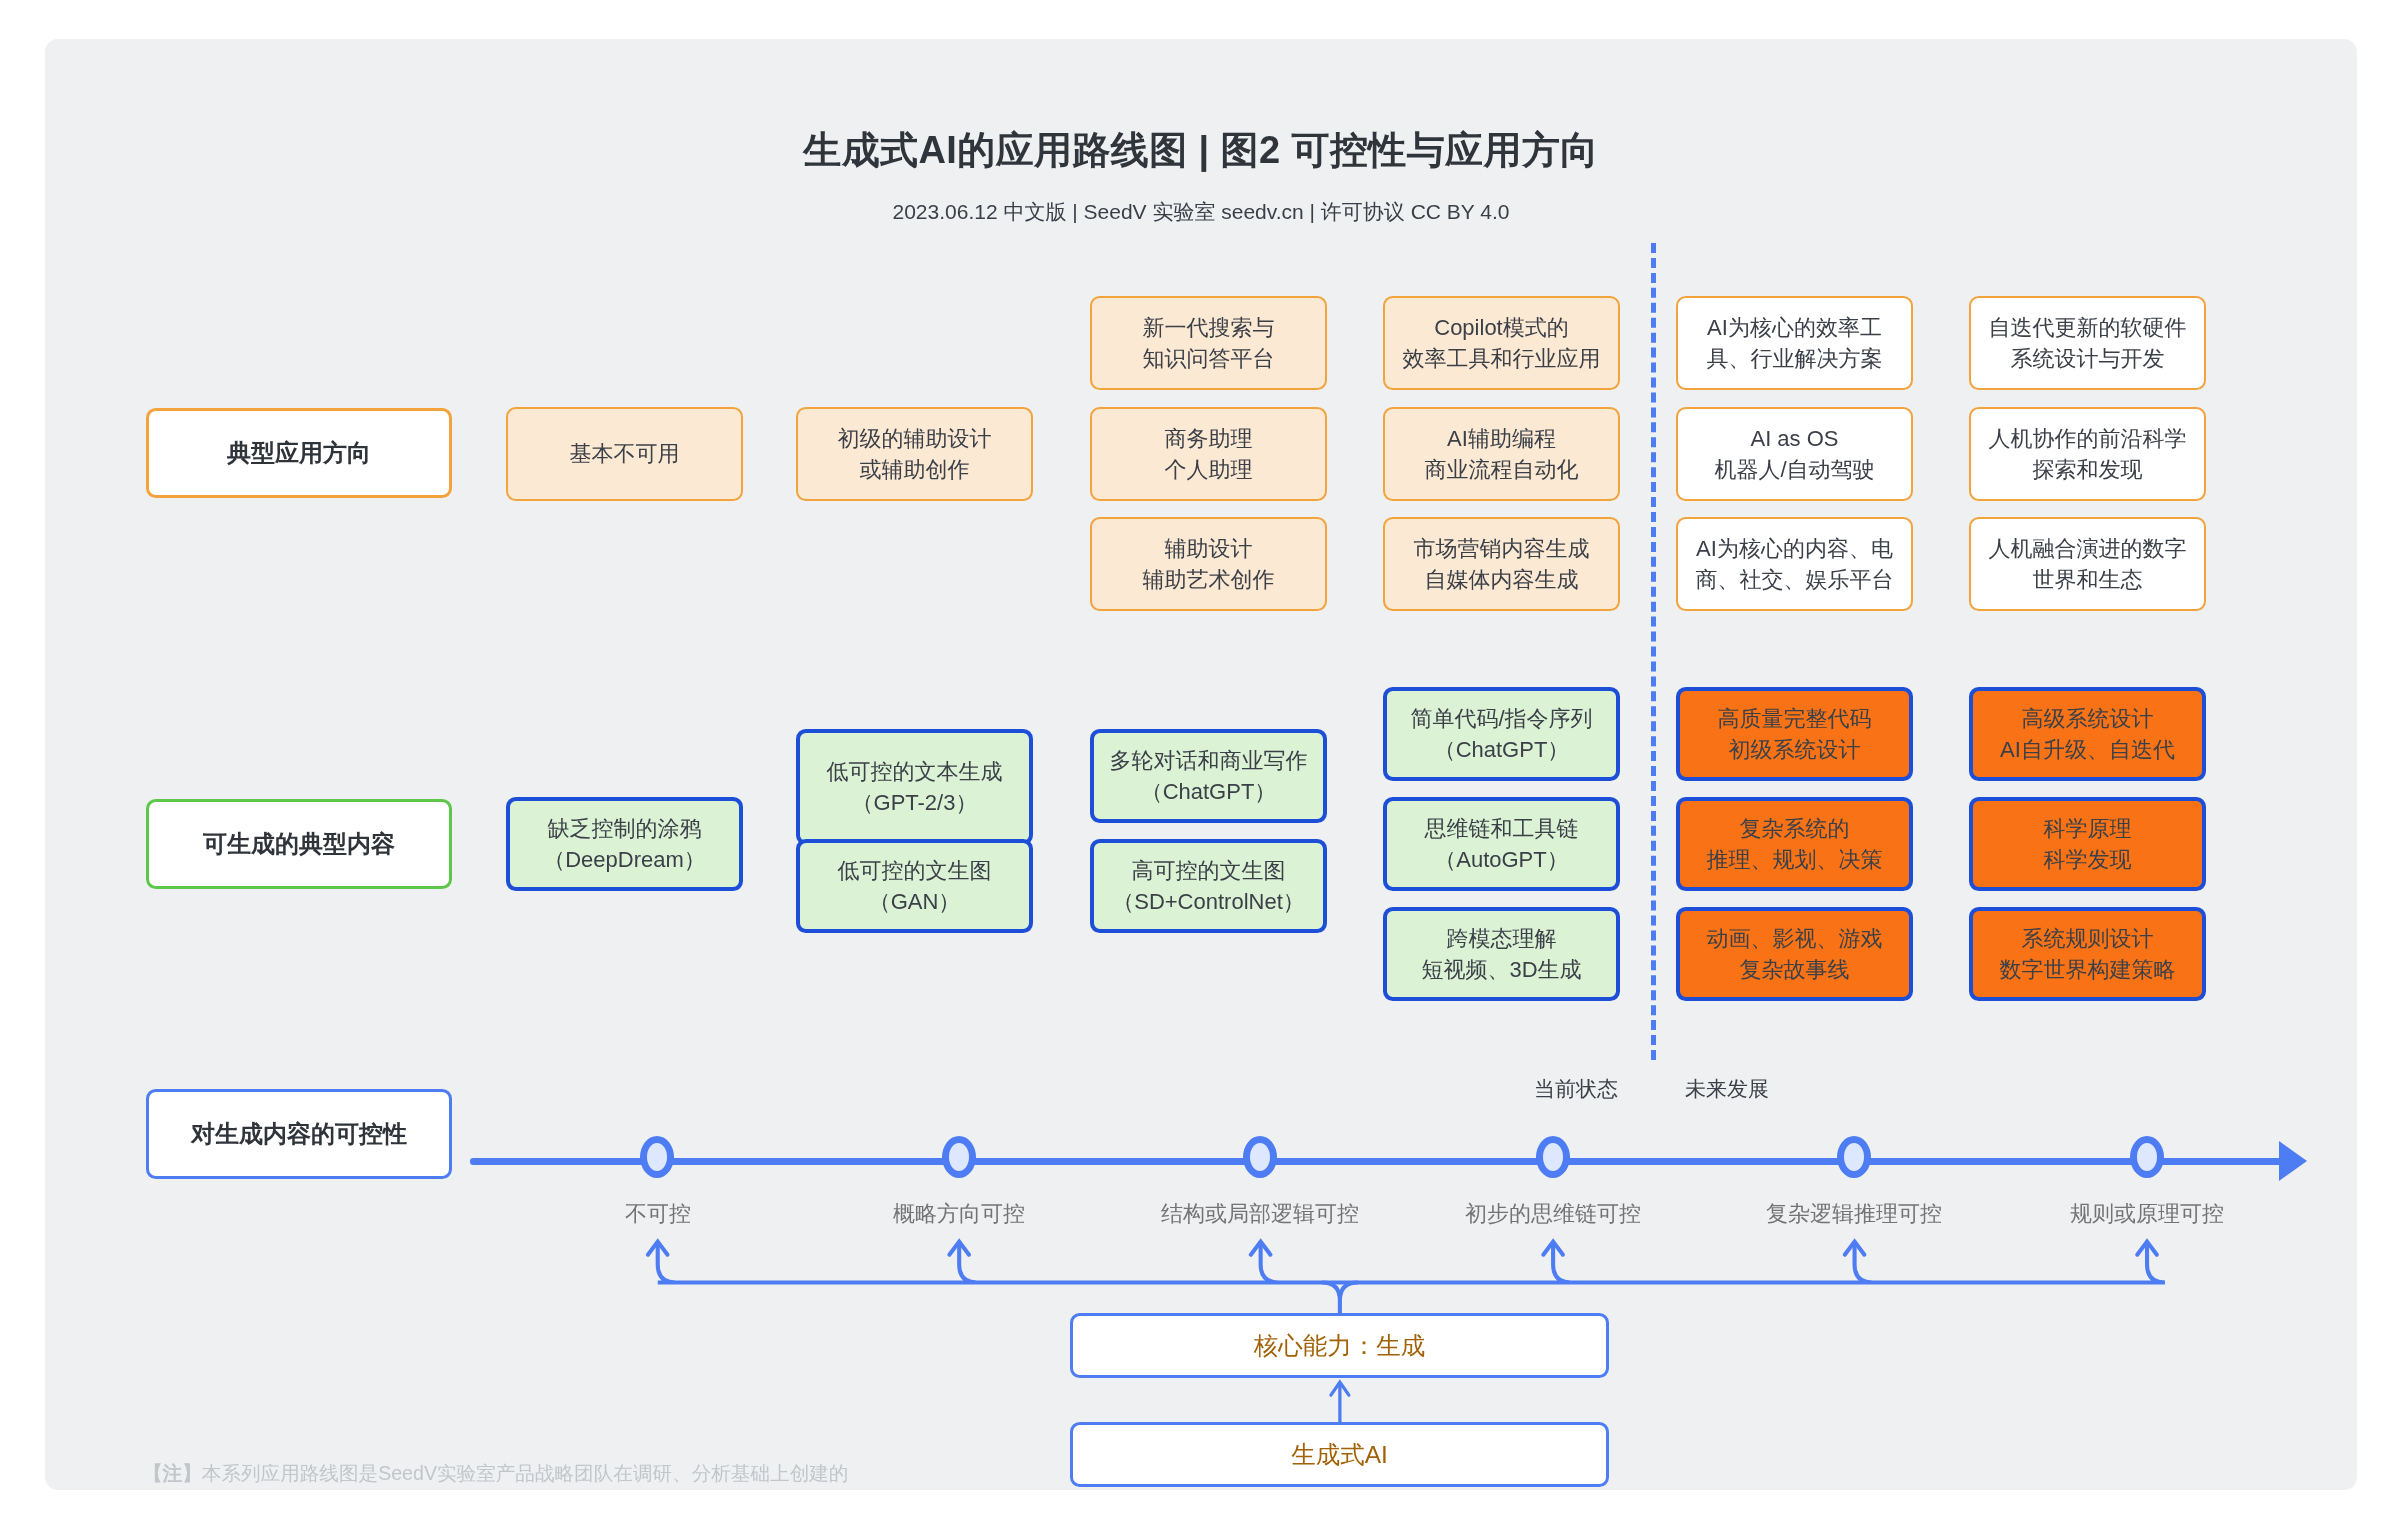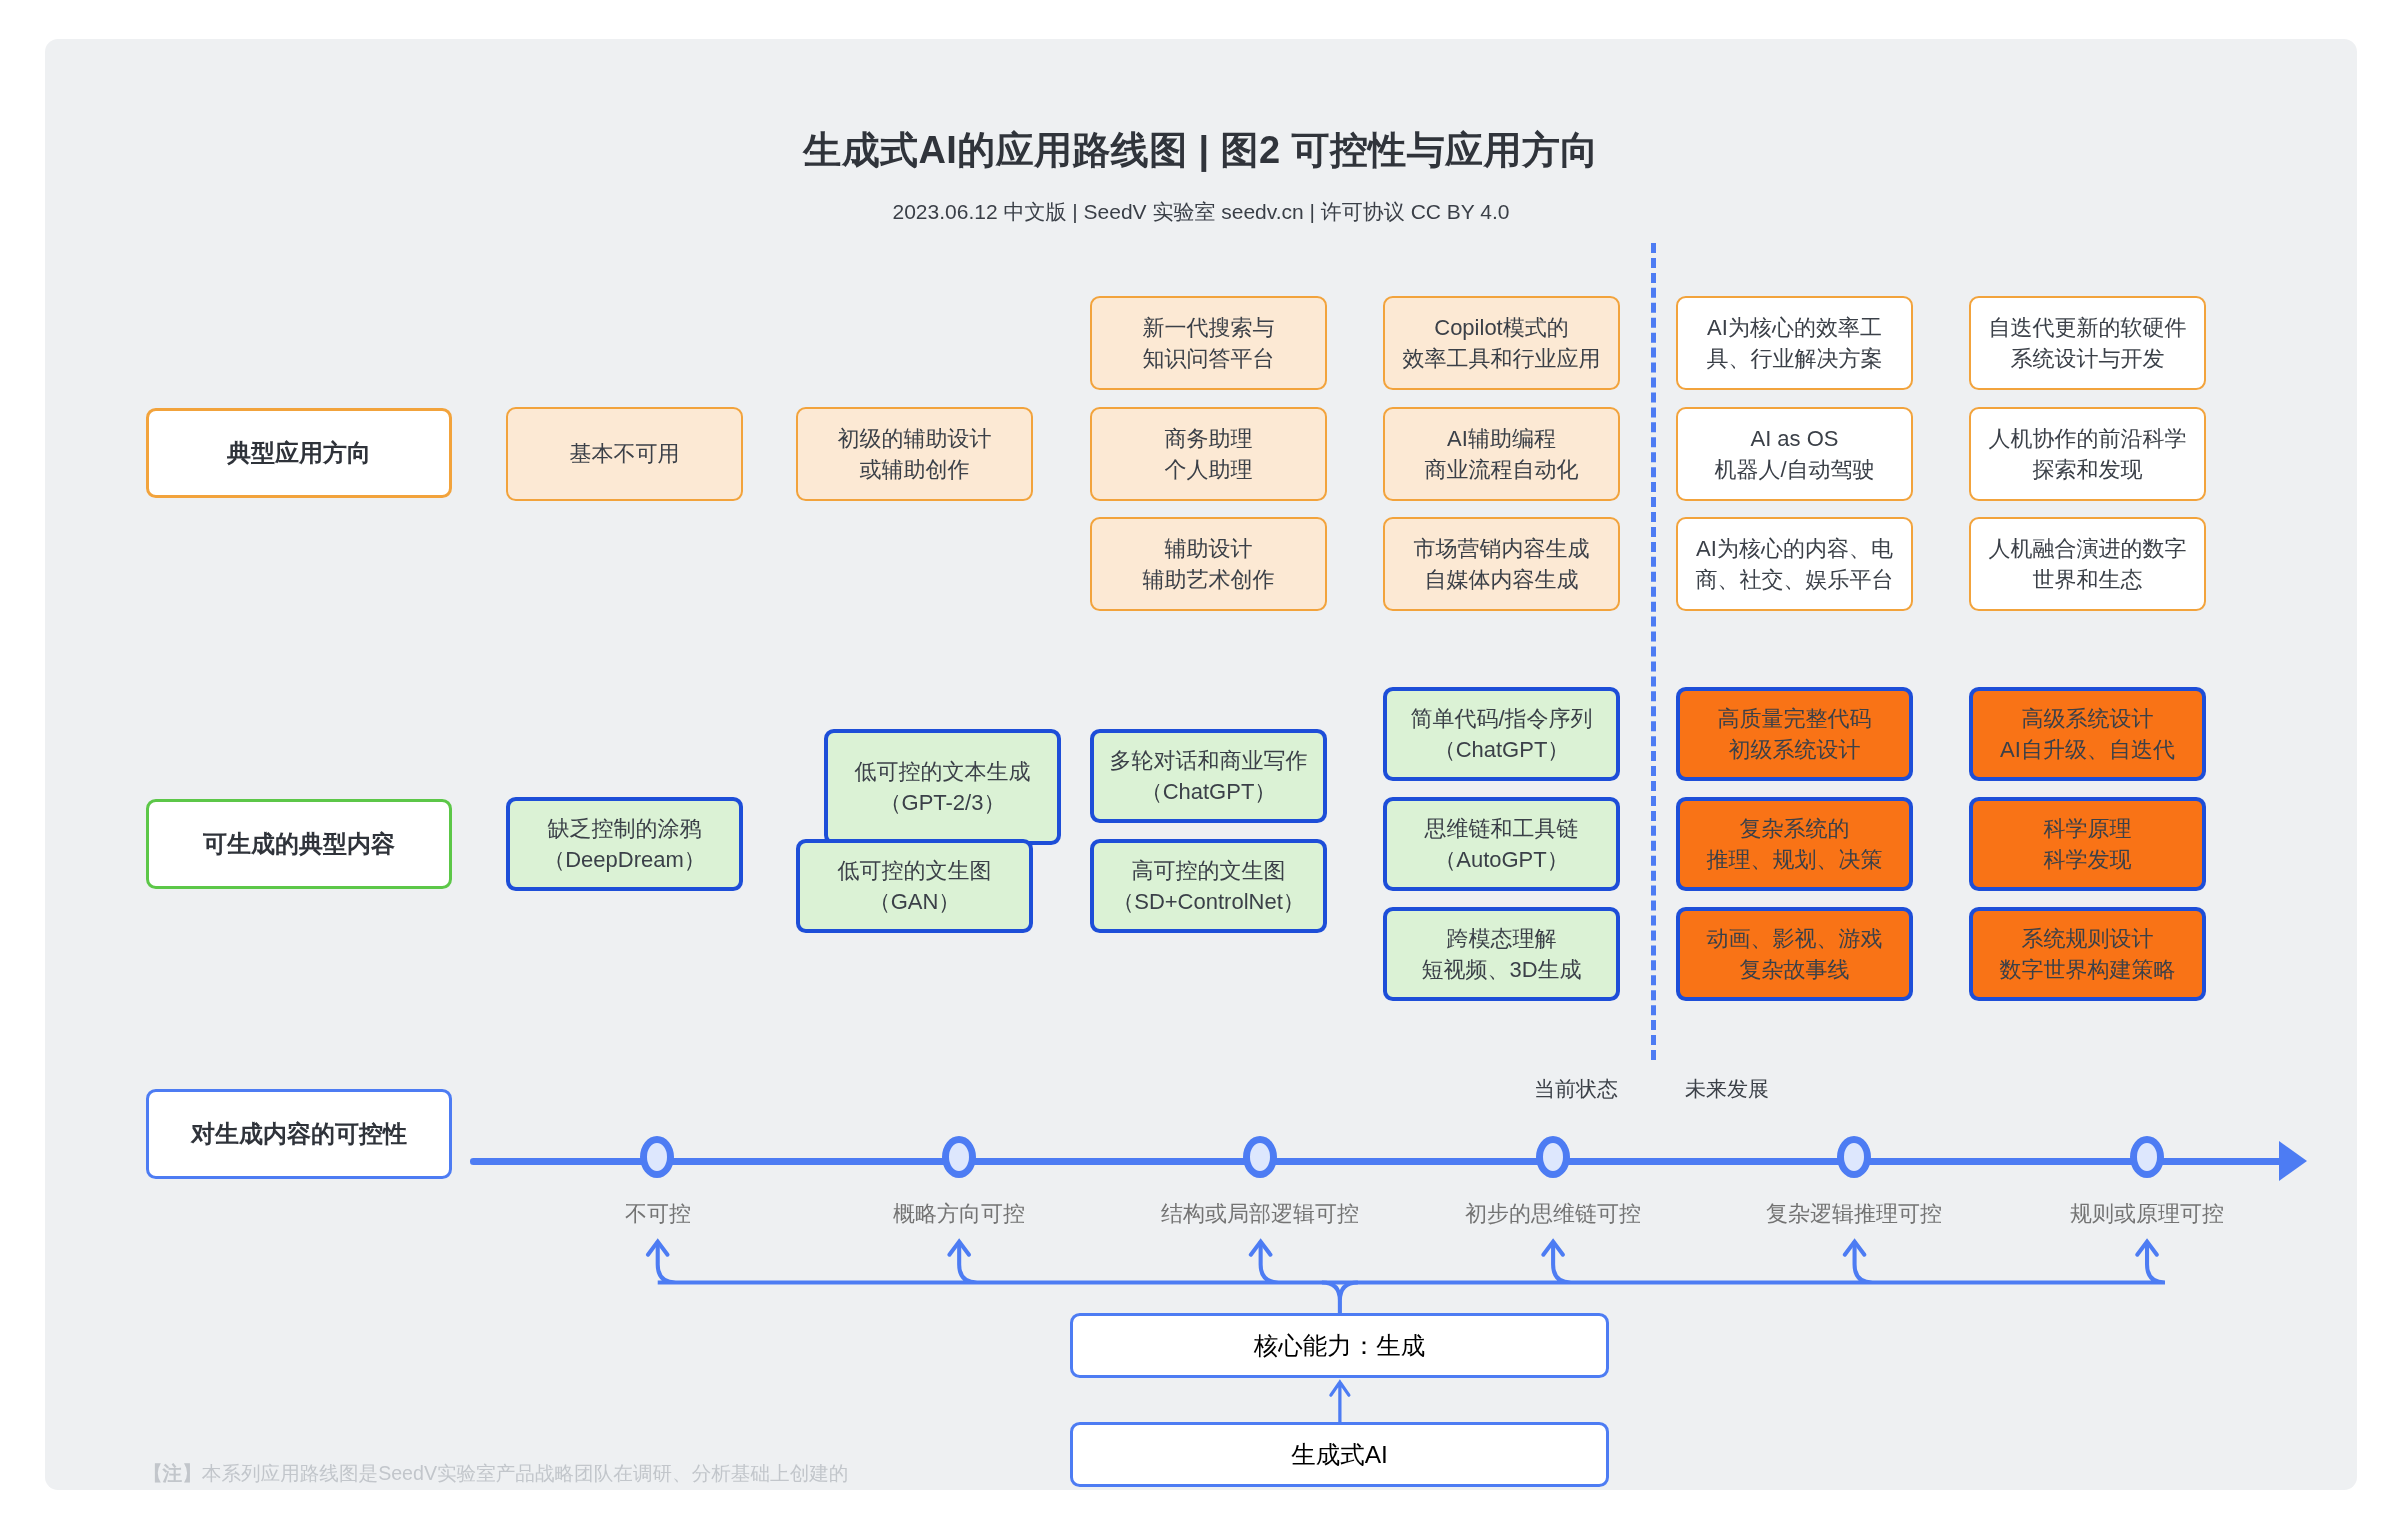--- a/index.html
+++ b/index.html
@@ -107,21 +107,21 @@
   #connectors{position:absolute;left:0;top:0;width:2312px;height:1451px;pointer-events:none;}
 
   
   .bottombox{
     position:absolute;
     width:539px;height:65px;
     background:#ffffff;
     border:3.3px solid #4d7cf3;
     border-radius:9.8px;
     display:flex;align-items:center;justify-content:center;
-    font-size:24.5px;color:#000000;
+    font-size:24.5px;color:#a16207;
     box-sizing:border-box;
   }
   #box-core{left:1025px;top:1274px;}
   #box-gen{left:1025px;top:1383px;}
 
   
   #footnote{
     position:absolute;left:98px;top:1421px;
     font-size:19.6px;color:#c2c6cb;white-space:nowrap;
   }
@@ -199,21 +199,21 @@
       <div class="card orange hollow" style="left: 1924px; width: 237px; height: 94px; top: 478px;">
         <span class="ln">人机融合演进的数字</span>
         <span class="ln">世界和生态</span>
       </div>
     </div>
   <div id="content-layer">
       <div class="card green" style="left: 461px; width: 237px; height: 94px; top: 758px;">
         <span class="ln">缺乏控制的涂鸦</span>
         <span class="ln">（DeepDream）</span>
       </div>
-      <div class="card green" style="left: 751px; width: 237px; height: 116px; top: 690px; margin-left: 28px;">
+      <div class="card green" style="left: 751px; width: 237px; height: 116px; top: 690px;">
         <span class="ln">低可控的文本生成</span>
         <span class="ln">（GPT-2/3）</span>
       </div>
       <div class="card green" style="left: 751px; width: 237px; height: 94px; top: 800px;">
         <span class="ln">低可控的文生图</span>
         <span class="ln">（GAN）</span>
       </div>
       <div class="card green" style="left: 1045px; width: 237px; height: 94px; top: 690px;">
         <span class="ln">多轮对话和商业写作</span>
         <span class="ln">（ChatGPT）</span>

